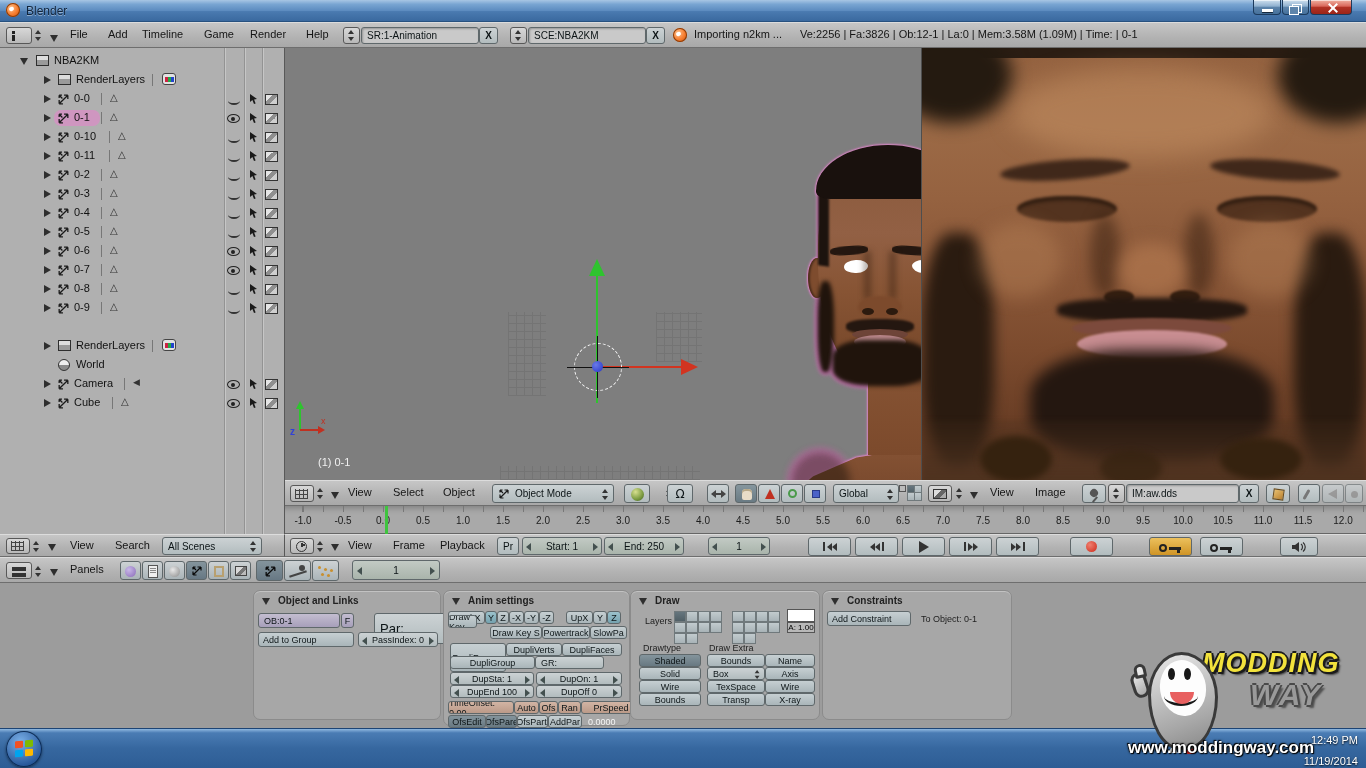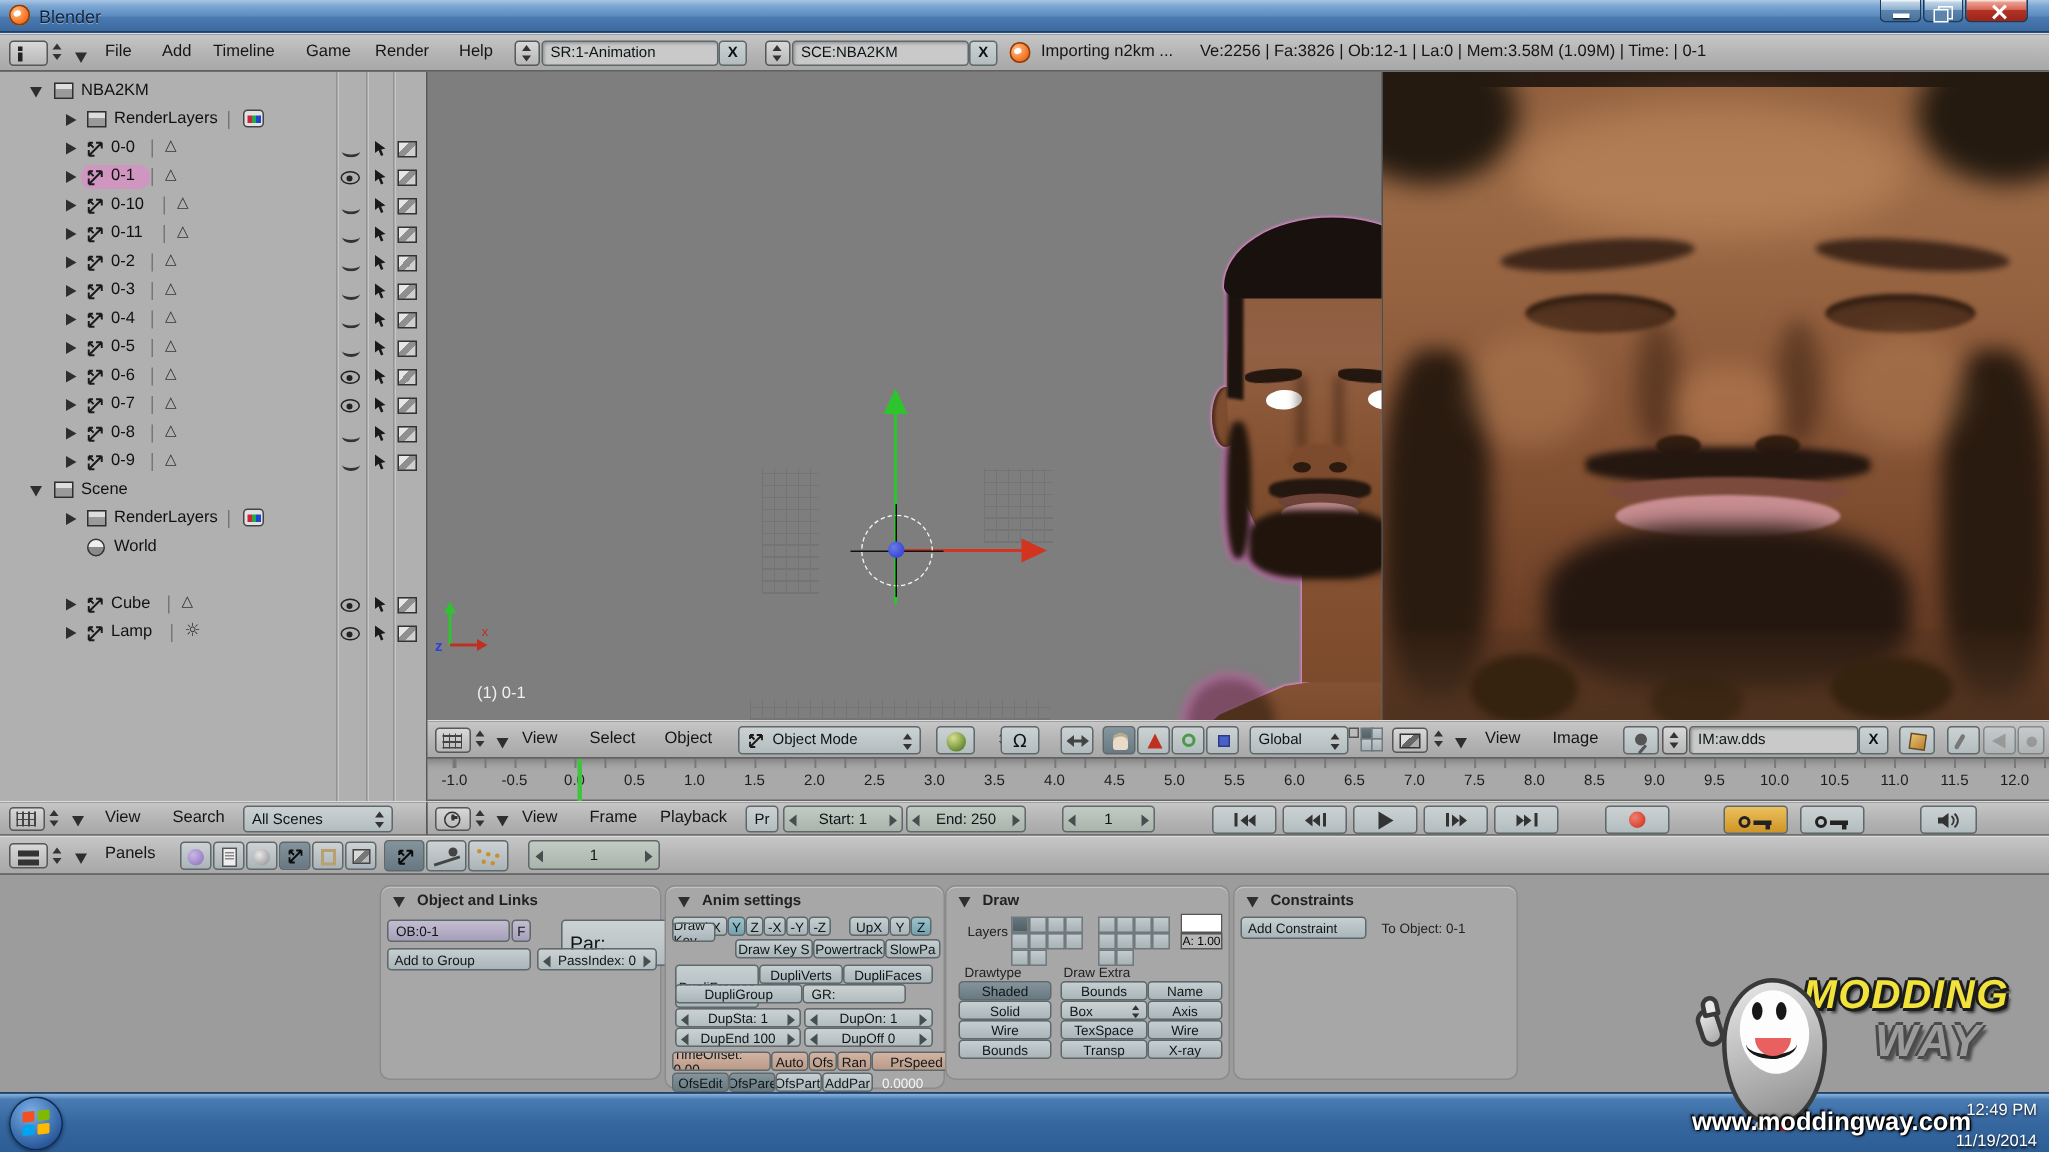--- a/index.html
+++ b/index.html
@@ -344,58 +344,53 @@
     <span class="olb ab" style="left:74px">0-9</span>
     <b class="osep ab" style="left:101px"></b>
     <span class="mesh g ab" style="left:110px">△</span>
     <span class="eyec ab" style="left:228px;top:7px"></span>
     <svg style="left:248px;top:3px;width:10px;height:12px" viewBox="0 0 10 12">
         <path d="M2 1v8l2.4-1.9L6 11l1.6-.6-1.5-3.8L9 6z" fill="#1a1a1a"></path>
       </svg>
     <span class="iic ab" style="left:265px;top:4px"></span>
   </div>
 
-  <div class="orow ab" style="top:270px">
-    <b class="tr-d ab" style="left:20px;top:6px"></b>
-    <span class="scnic ab" style="left:36px;top:3px"></span>
-    <span class="olb ab" style="left:54px">Scene</span>
-  </div>
   <div class="orow ab" style="top:289px">
     <b class="tr-r ab" style="left:44px;top:5px"></b>
     <span class="scnic ab" style="left:58px;top:3px"></span>
     <span class="olb ab" style="left:76px">RenderLayers</span>
     <b class="osep ab" style="left:152px"></b>
     <span class="rlic ab" style="left:162px;top:2px"></span>
   </div>
   <div class="orow ab" style="top:308px">
     <span class="wic ab" style="left:58px;top:3px"></span>
     <span class="olb ab" style="left:76px">World</span>
   </div>
+  <div class="orow ab" style="top:327px">
+    <b class="tr-r ab" style="left:44px;top:5px"></b>
+    <svg class="oi" style="left:57px;top:3px" viewBox="0 0 12 12">
+        <path d="M2 10L10 2M10 2H6.5M10 2V5.5M2 10H5.5M2 10V6.5M2 2l3 3M2 2h2.6M2 2v2.6" stroke="#1a1a1a" stroke-width="1.2" fill="none"></path>
+      </svg>
+    <span class="olb ab" style="left:74px">Camera</span>
+    <b class="osep ab" style="left:124px"></b>
+    <span class="mesh g ab" style="left:133px;font-size:9px">◀</span>
+    <span class="eyeo ab" style="left:227px;top:5px"></span>
+    <svg style="left:248px;top:3px;width:10px;height:12px" viewBox="0 0 10 12">
+        <path d="M2 1v8l2.4-1.9L6 11l1.6-.6-1.5-3.8L9 6z" fill="#1a1a1a"></path>
+      </svg>
+    <span class="iic ab" style="left:265px;top:4px"></span>
+  </div>
   <div class="orow ab" style="top:346px">
     <b class="tr-r ab" style="left:44px;top:5px"></b>
     <svg class="oi" style="left:57px;top:3px" viewBox="0 0 12 12">
         <path d="M2 10L10 2M10 2H6.5M10 2V5.5M2 10H5.5M2 10V6.5M2 2l3 3M2 2h2.6M2 2v2.6" stroke="#1a1a1a" stroke-width="1.2" fill="none"></path>
       </svg>
     <span class="olb ab" style="left:74px">Cube</span>
     <b class="osep ab" style="left:112px"></b>
     <span class="mesh g ab" style="left:121px">△</span>
-    <span class="eyeo ab" style="left:227px;top:5px"></span>
-    <svg style="left:248px;top:3px;width:10px;height:12px" viewBox="0 0 10 12">
-        <path d="M2 1v8l2.4-1.9L6 11l1.6-.6-1.5-3.8L9 6z" fill="#1a1a1a"></path>
-      </svg>
-    <span class="iic ab" style="left:265px;top:4px"></span>
-  </div>
-  <div class="orow ab" style="top:365px">
-    <b class="tr-r ab" style="left:44px;top:5px"></b>
-    <svg class="oi" style="left:57px;top:3px" viewBox="0 0 12 12">
-        <path d="M2 10L10 2M10 2H6.5M10 2V5.5M2 10H5.5M2 10V6.5M2 2l3 3M2 2h2.6M2 2v2.6" stroke="#1a1a1a" stroke-width="1.2" fill="none"></path>
-      </svg>
-    <span class="olb ab" style="left:74px">Lamp</span>
-    <b class="osep ab" style="left:114px"></b>
-    <span class="mesh g ab" style="left:123px;font-size:12px;top:0">☼</span>
     <span class="eyeo ab" style="left:227px;top:5px"></span>
     <svg style="left:248px;top:3px;width:10px;height:12px" viewBox="0 0 10 12">
         <path d="M2 1v8l2.4-1.9L6 11l1.6-.6-1.5-3.8L9 6z" fill="#1a1a1a"></path>
       </svg>
     <span class="iic ab" style="left:265px;top:4px"></span>
   </div>
 </div>
 
 <div id="vp" class="ab">
 

